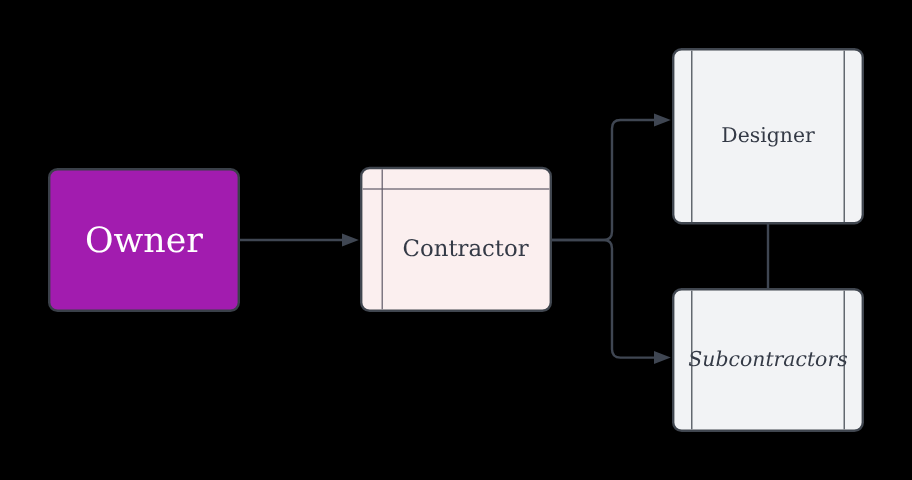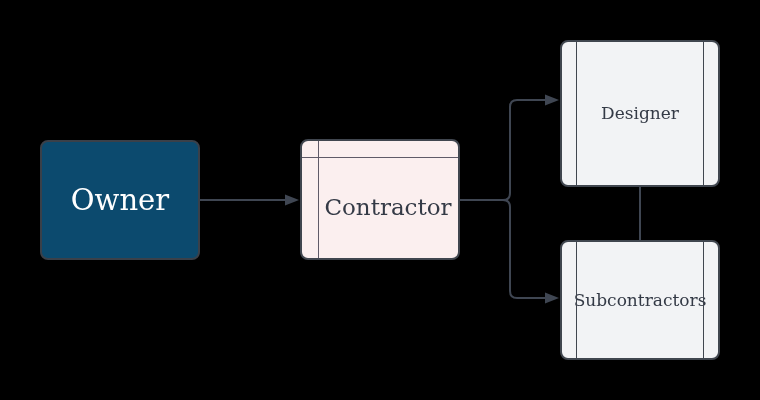--- a/index.html
+++ b/index.html
@@ -36,33 +36,34 @@
   .node-owner {
     left: 40px;  top: 140px;
     width: 160px; height: 120px;
     border-color: #3a4049;
     font-size: 29px;
     color: #ffffff;
   }
   .node-contractor {
     left: 300px; top: 139px;
     width: 160px; height: 121px;
-    font-size: 23px;
+    font-size: 19px;
     padding-left: 16px;
     padding-top: 16px;
   }
   .node-designer {
     left: 560px; top: 40px;
     width: 160px; height: 147px;
     font-size: 17px;
   }
   .node-subcontractors {
     left: 560px; top: 240px;
     width: 160px; height: 120px;
     font-size: 17px;
+    font-style: italic;
   }
   .vbar {
     position: absolute;
     top: 0; bottom: 0;
     width: 1px;
   }
   .hbar {
     position: absolute;
     left: 0; right: 0;
     height: 1px;
@@ -90,21 +91,21 @@
       <path d="M460,200 H503 Q510,200 510,207 V291 Q510,298 517,298 H546"></path>
       <path d="M640,160 V240"></path>
     </g>
     <g stroke="none" style="fill: rgb(63, 70, 82);">
       <polygon points="299,200 285,194.6 285,205.4"></polygon>
       <polygon points="559,100 545,94.6 545,105.4"></polygon>
       <polygon points="559,298 545,292.6 545,303.4"></polygon>
     </g>
   </svg>
 
-  <div class="node node-owner" style="background-color: #0c4a6e; color: rgb(255, 255, 255);">
+  <div class="node node-owner" style="background-color: #a21caf; color: rgb(255, 255, 255);">
     <span class="node-label">Owner</span>
   </div>
 
   <div class="node node-contractor" style="background-color: rgb(251, 239, 239); color: rgb(52, 58, 70);">
     <span class="vbar contractor-bar bar-left-16"></span>
     <span class="hbar contractor-bar bar-top-16"></span>
     <span class="node-label">Contractor</span>
   </div>
 
   <div class="node node-designer" style="background-color: rgb(242, 243, 245); color: rgb(52, 58, 70);">

